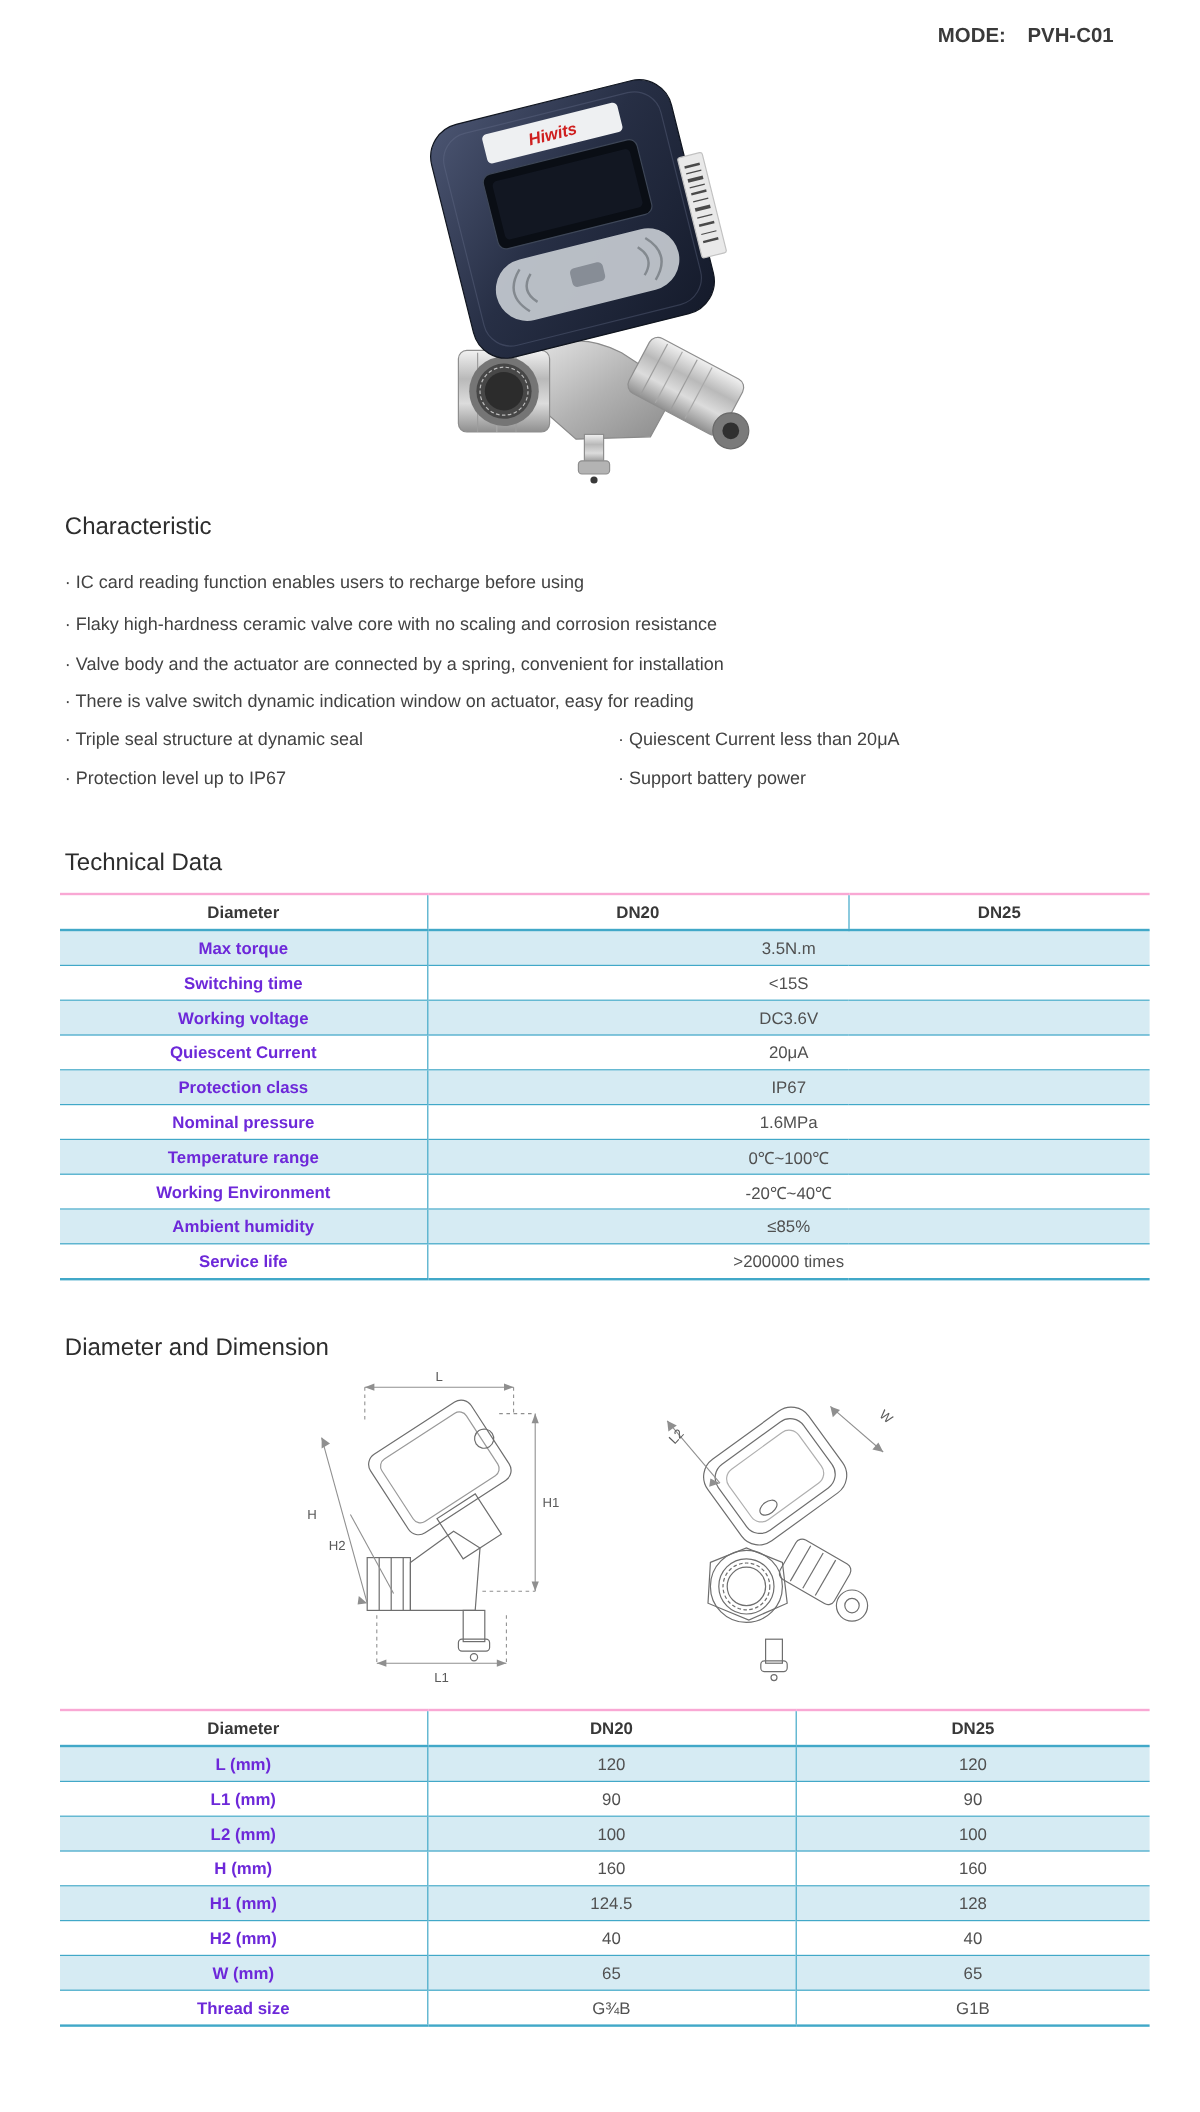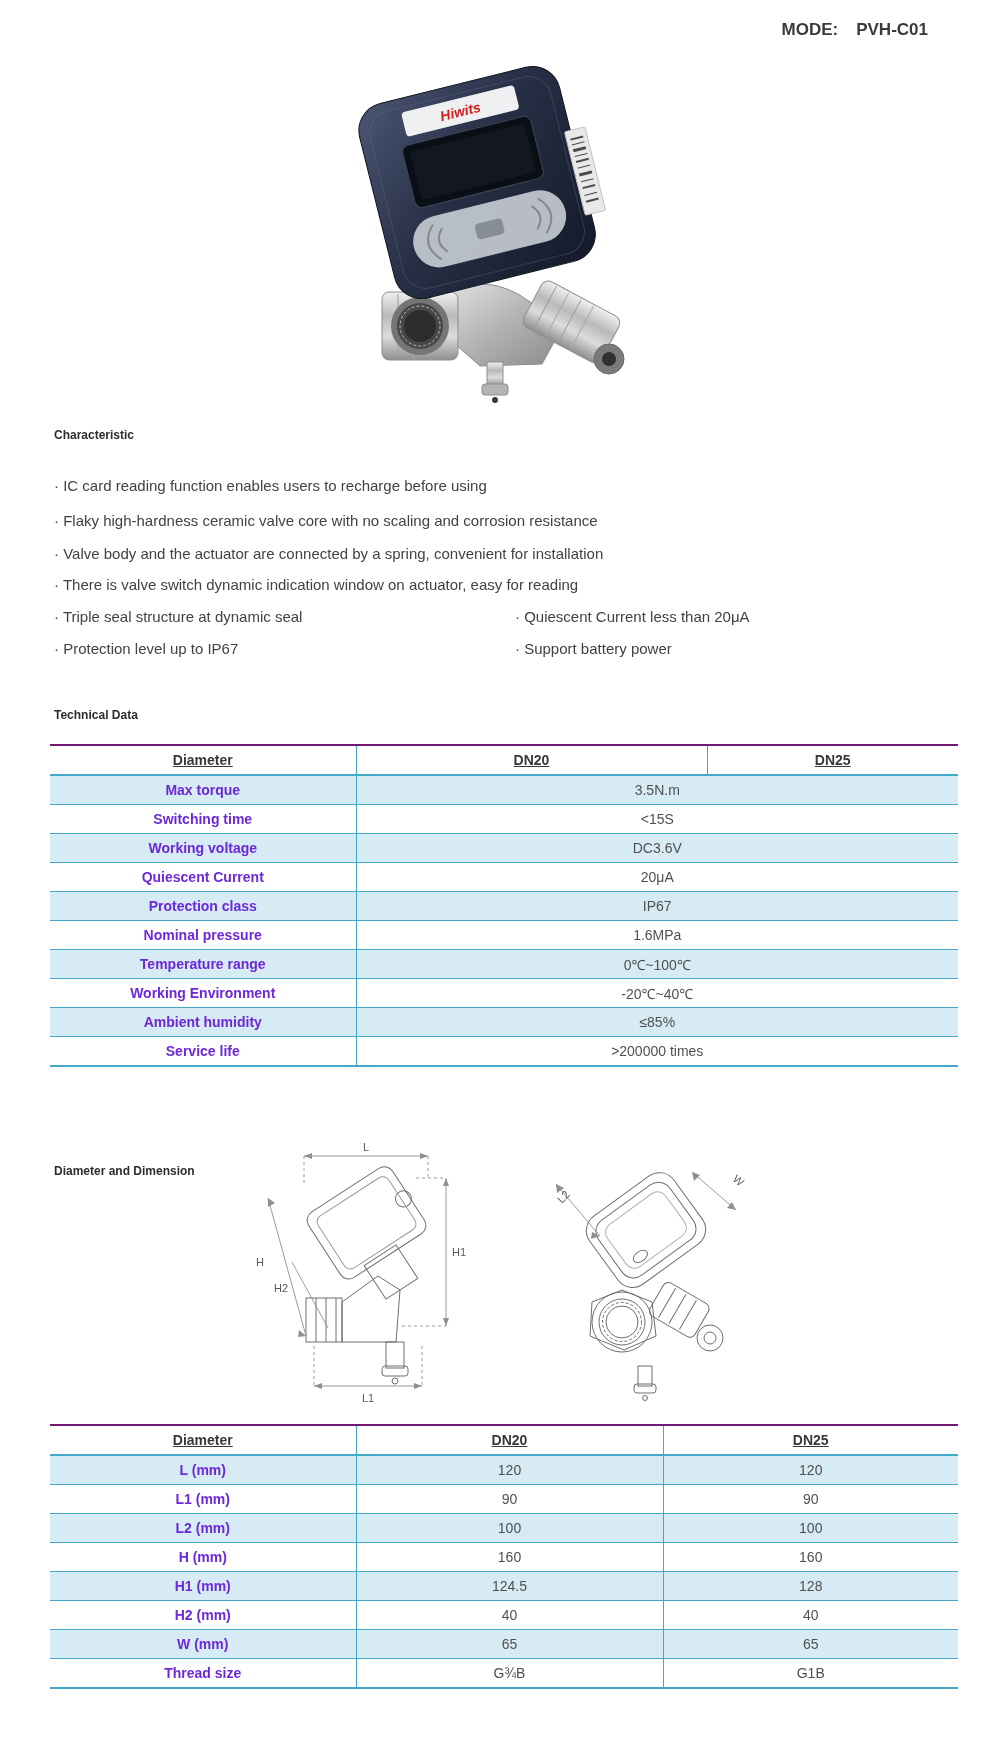--- a/index.html
+++ b/index.html
@@ -6,37 +6,37 @@
   .page{
     position:relative;width:1000px;height:1697px;background:#fff;
     font-family:"Liberation Sans", sans-serif;color:#3f3f3f;overflow:hidden;
   }
   
   .mode{position:absolute;top:20px;right:72px;font-size:17px;font-weight:bold;color:#3a3a3a;}
   .mode .mode-value{margin-left:18px;}
   
   .photo{position:absolute;left:330px;top:62px;width:330px;height:344px;}
   
-  .sec-title{position:absolute;left:54px;margin:0;font-size:12px;font-weight:bold;color:#2d2d2d;}
+  .sec-title{position:absolute;left:54px;margin:0;font-size:20px;font-weight:normal;color:#2d2d2d;}
   #t-char{top:428px;}
   #t-tech{top:708px;}
-  #t-dim{top:1164px;}
+  #t-dim{top:1112px;}
   
   .bullet{position:absolute;left:54px;font-size:15px;color:#424242;white-space:nowrap;}
   .bullet.rightcol{left:515px;text-align:center;}
   
   .t{
     position:absolute;left:50px;width:908px;border-collapse:collapse;table-layout:fixed;
     font-size:14px;color:#505050;
   }
   .t td{
     border-top:1px solid #41a8c8;height:28px;text-align:center;vertical-align:middle;
     padding:0 4px;background:#ffffff;
   }
-  .t tr:first-child td{border-top:2px solid #701a75;font-weight:bold;color:#383838;text-decoration:underline;}
+  .t tr:first-child td{border-top:2px solid #f9a8d4;font-weight:bold;color:#383838;}
   .t tr:nth-child(2) td{border-top:2px solid #41a8c8;}
   .t tr:last-child td{border-bottom:2px solid #41a8c8;}
   .t td + td{border-left:1px solid #41a8c8;}
   .t td:first-child{font-weight:bold;color:#6d28d9;}
   .t tr:nth-child(even) td{background:#d6ebf3;}
   #tech-table{top:744px;}
   #dim-table{top:1424px;}
   
   .drawings{position:absolute;left:240px;top:1140px;width:540px;height:278px;}
   .drawings text{font-family:"Liberation Sans", sans-serif;font-size:11px;fill:#5a5a5a;}

